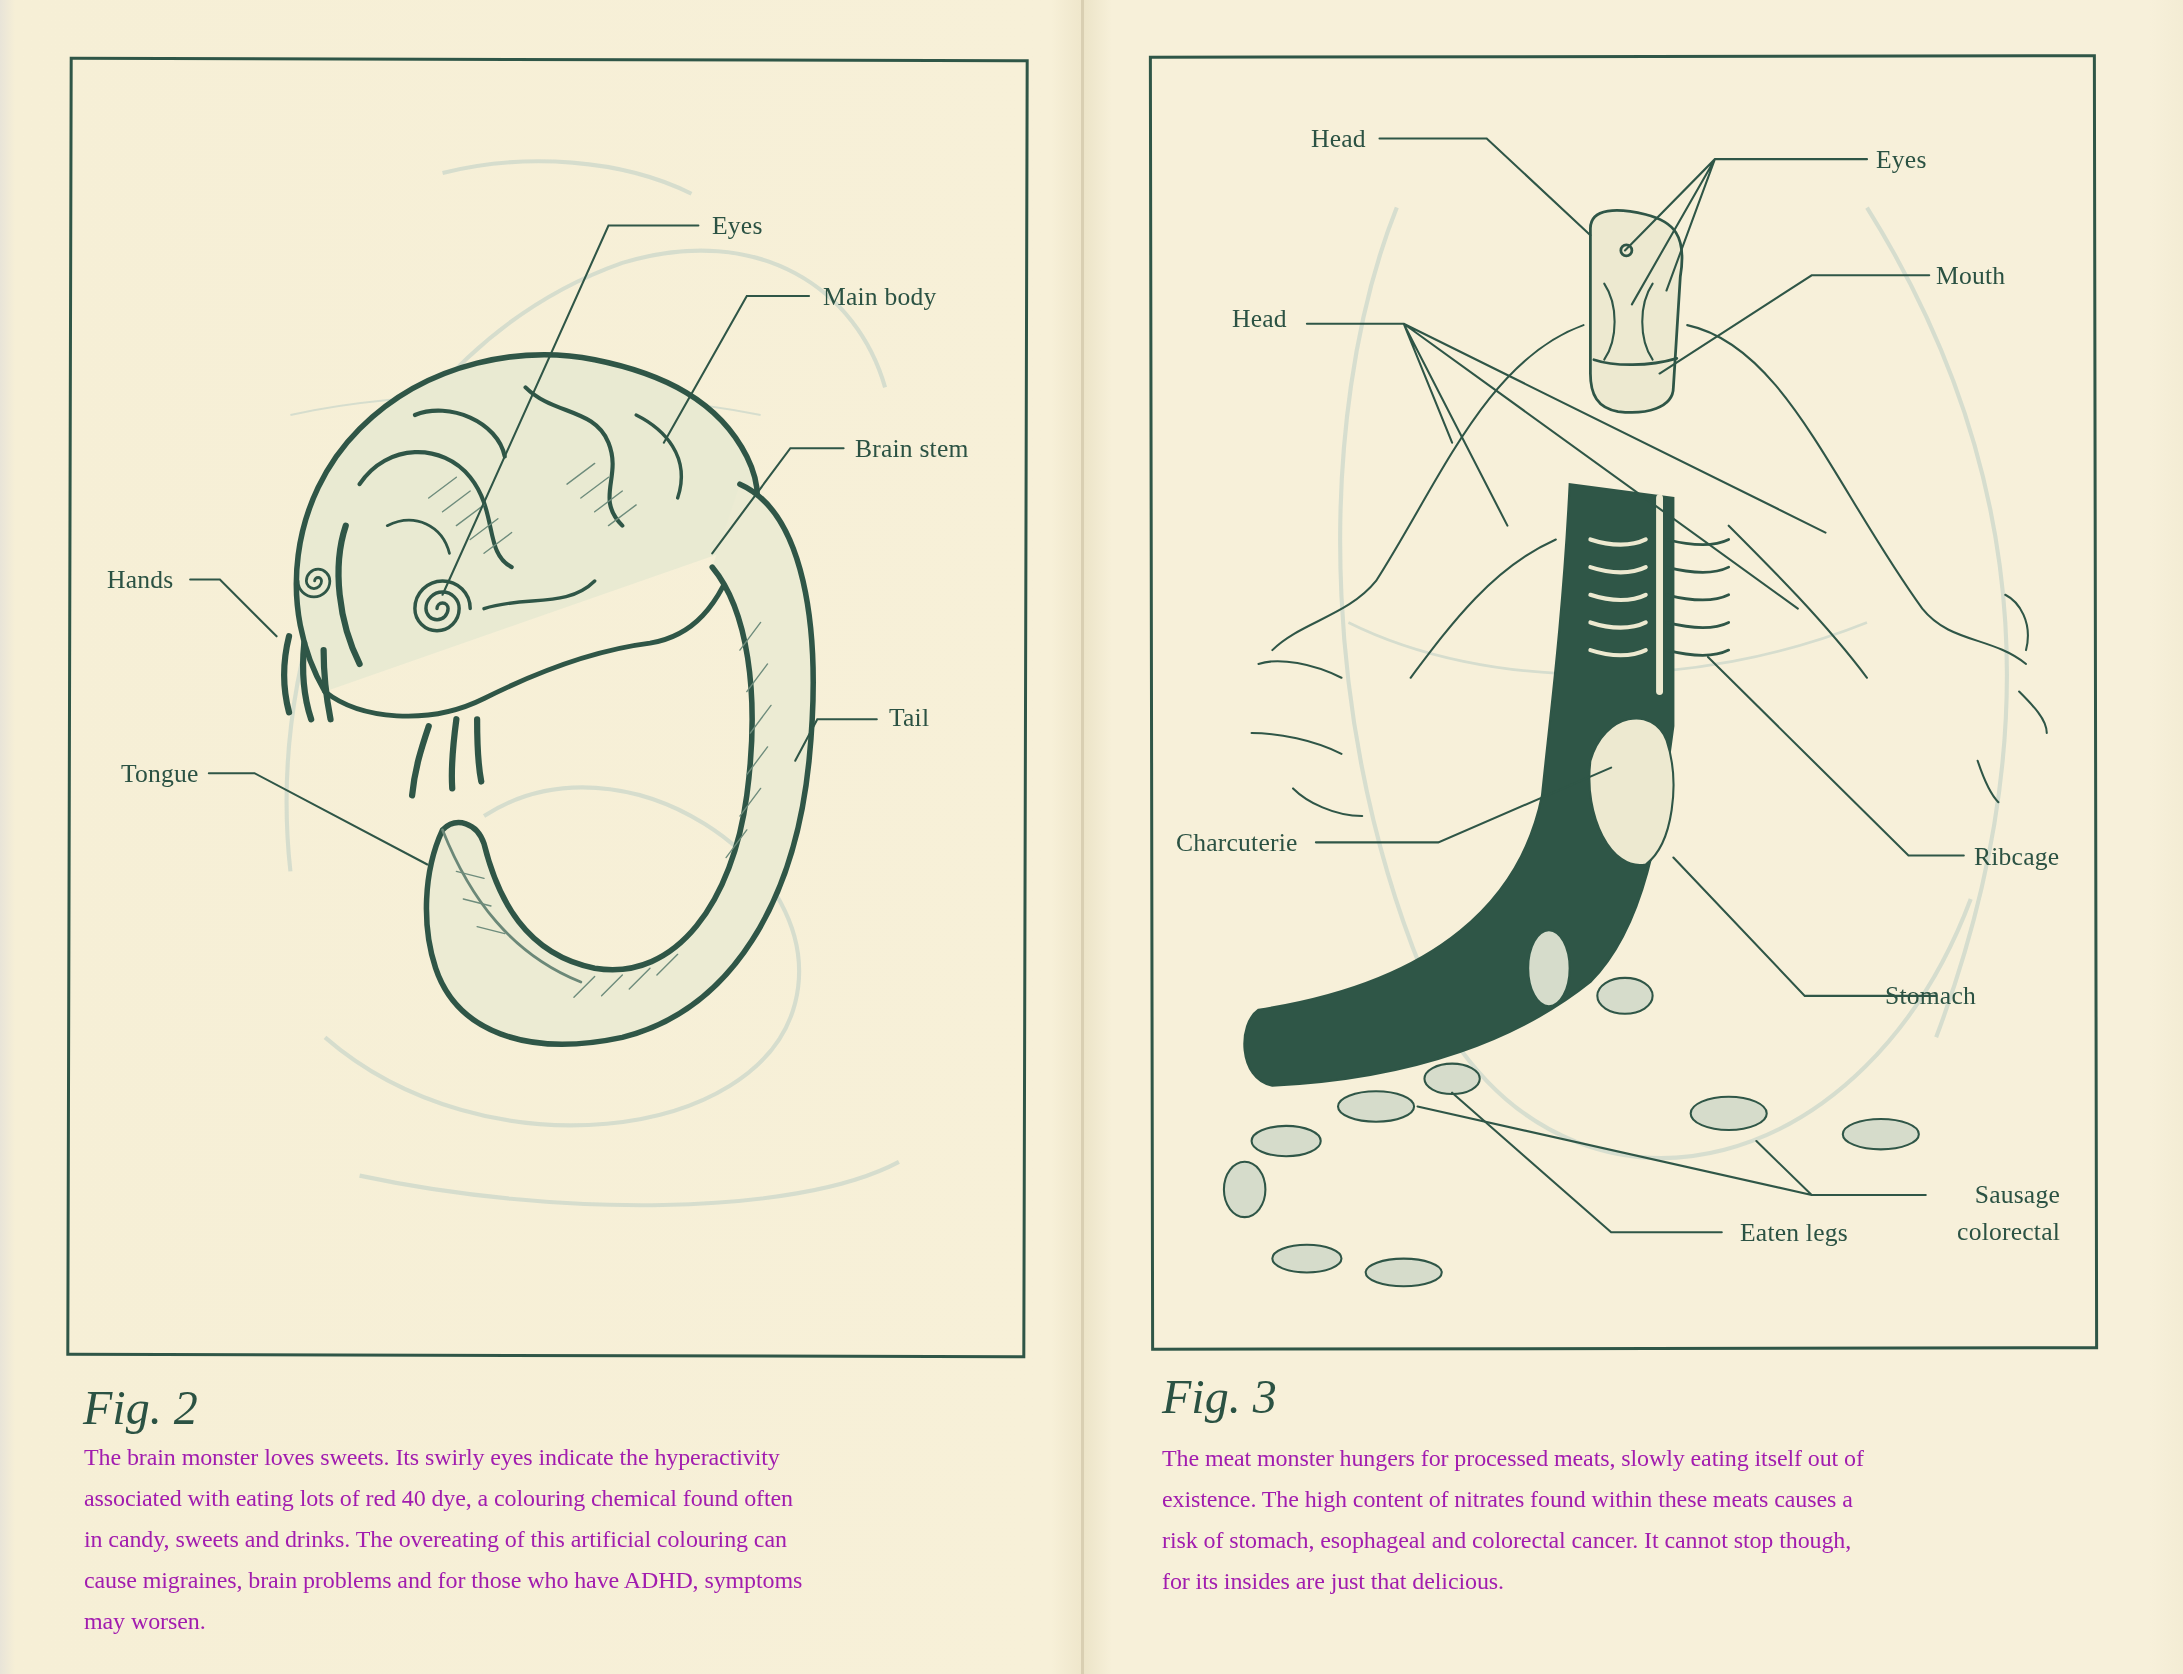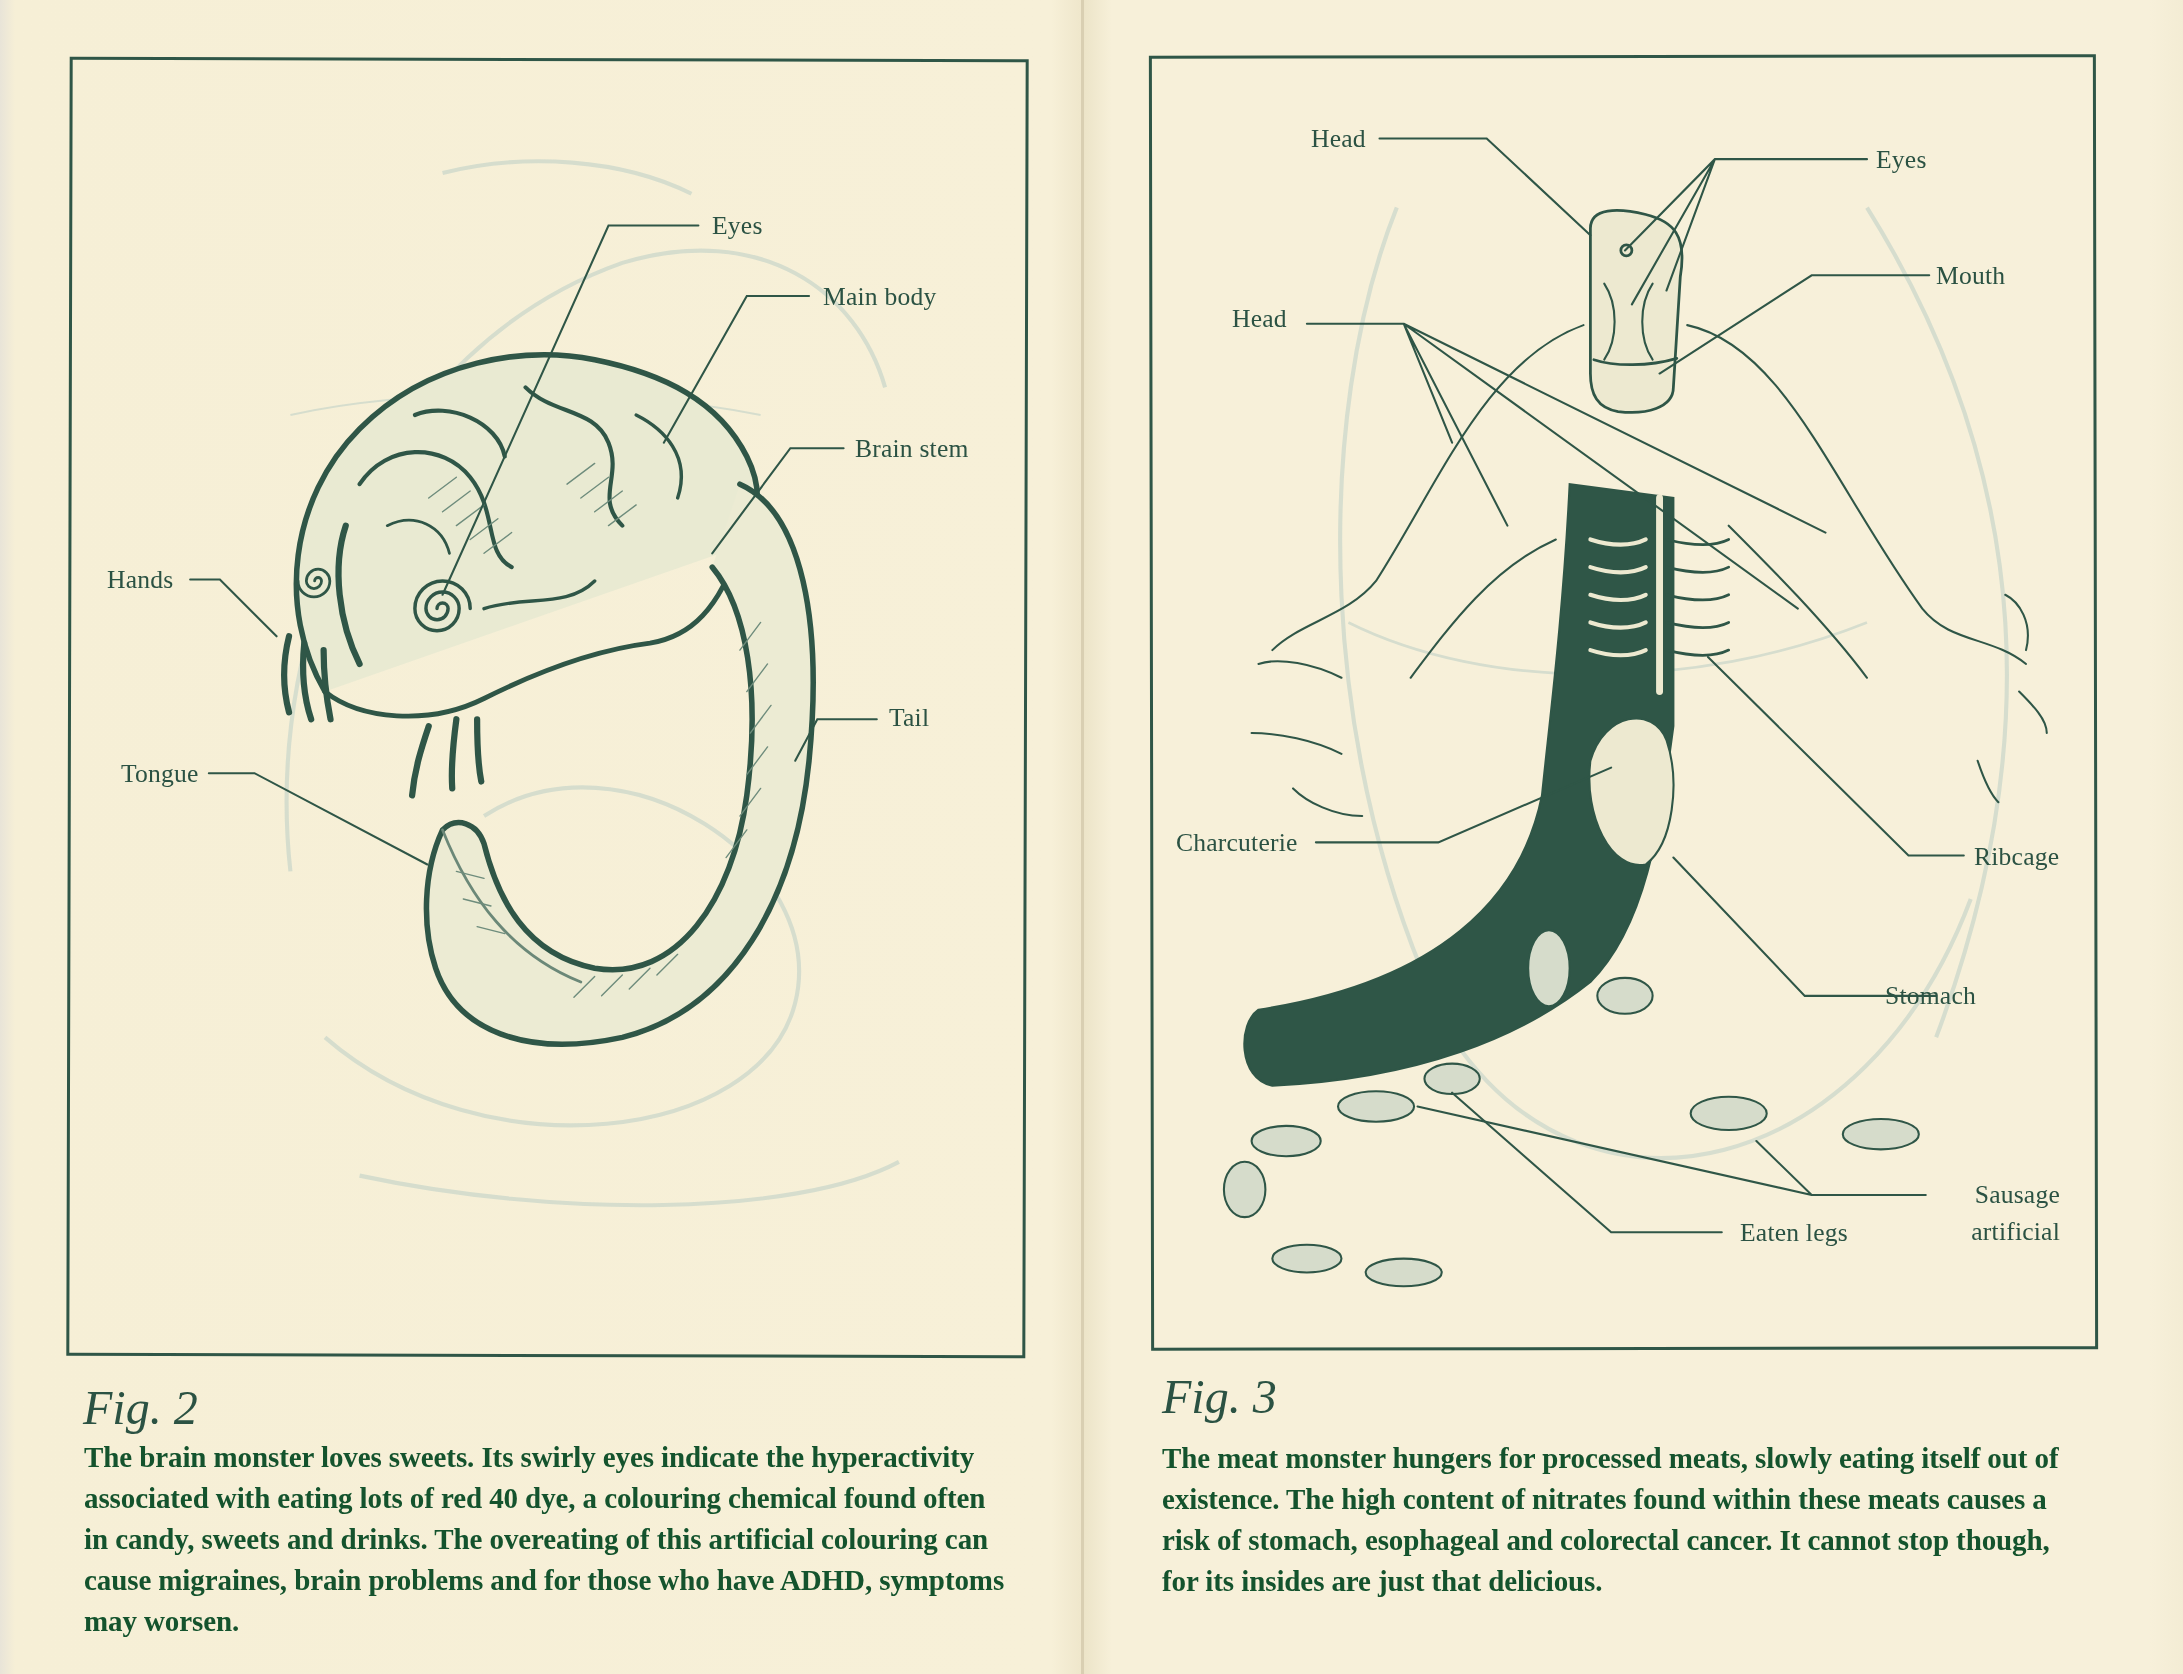--- a/index.html
+++ b/index.html
@@ -20,23 +20,22 @@
   .label {
     position: absolute; font-size: 25.6px; line-height: 1; white-space: nowrap;
     color: #2b5243; letter-spacing: 0.2px;
   }
   .label.center { text-align: right; margin-top: 19px; }
   .fig-title {
     position: absolute; font-style: italic; font-size: 48px; color: #2b5243;
     font-family: "Liberation Serif", "DejaVu Serif", serif;
   }
   .caption {
-    position: absolute; font-size: 29px; line-height: 41px; color: #14532d;
+    position: absolute; font-size: 24px; line-height: 41px; color: #a21caf;
     letter-spacing: -0.1px;
-    font-weight: bold;
   }
 </style>
 </head>
 <body>
 
 <div class="page" id="page-left"></div>
 
 <div class="page" id="page-right"></div>
 <div class="gutter"></div>
 
@@ -155,21 +154,21 @@
 
 <div class="label" style="left:1311px; top:126px;">Head</div>
 <div class="label" style="left:1876px; top:147px;">Eyes</div>
 <div class="label" style="left:1936px; top:263px;">Mouth</div>
 <div class="label" style="left:1232px; top:306px;">Head</div>
 <div class="label" style="left:1176px; top:830px;">Charcuterie</div>
 <div class="label" style="left:1974px; top:844px;">Ribcage</div>
 <div class="label" style="left:1885px; top:983px;">Stomach</div>
 <div class="label center" style="left:1936px; top:1163px; width:124px;">
   <div>Sausage</div>
-  <div style="margin-top:11px;">artificial</div>
+  <div style="margin-top:11px;">colorectal</div>
 </div>
 <div class="label" style="left:1732px; top:1220px;margin-left:8px;">Eaten legs</div>
 
 <div class="fig-title" style="left:83px; top:1380px;">Fig. 2</div>
 <div class="fig-title" style="left:1162px; top:1369px;">Fig. 3</div>
 
 <div class="caption" style="left:84px; top:1437px; width:982px;">
   <div>The brain monster loves sweets. Its swirly eyes indicate the hyperactivity</div>
   <div>associated with eating lots of red 40 dye, a colouring chemical found often</div>
   <div>in candy, sweets and drinks. The overeating of this artificial colouring can</div>

